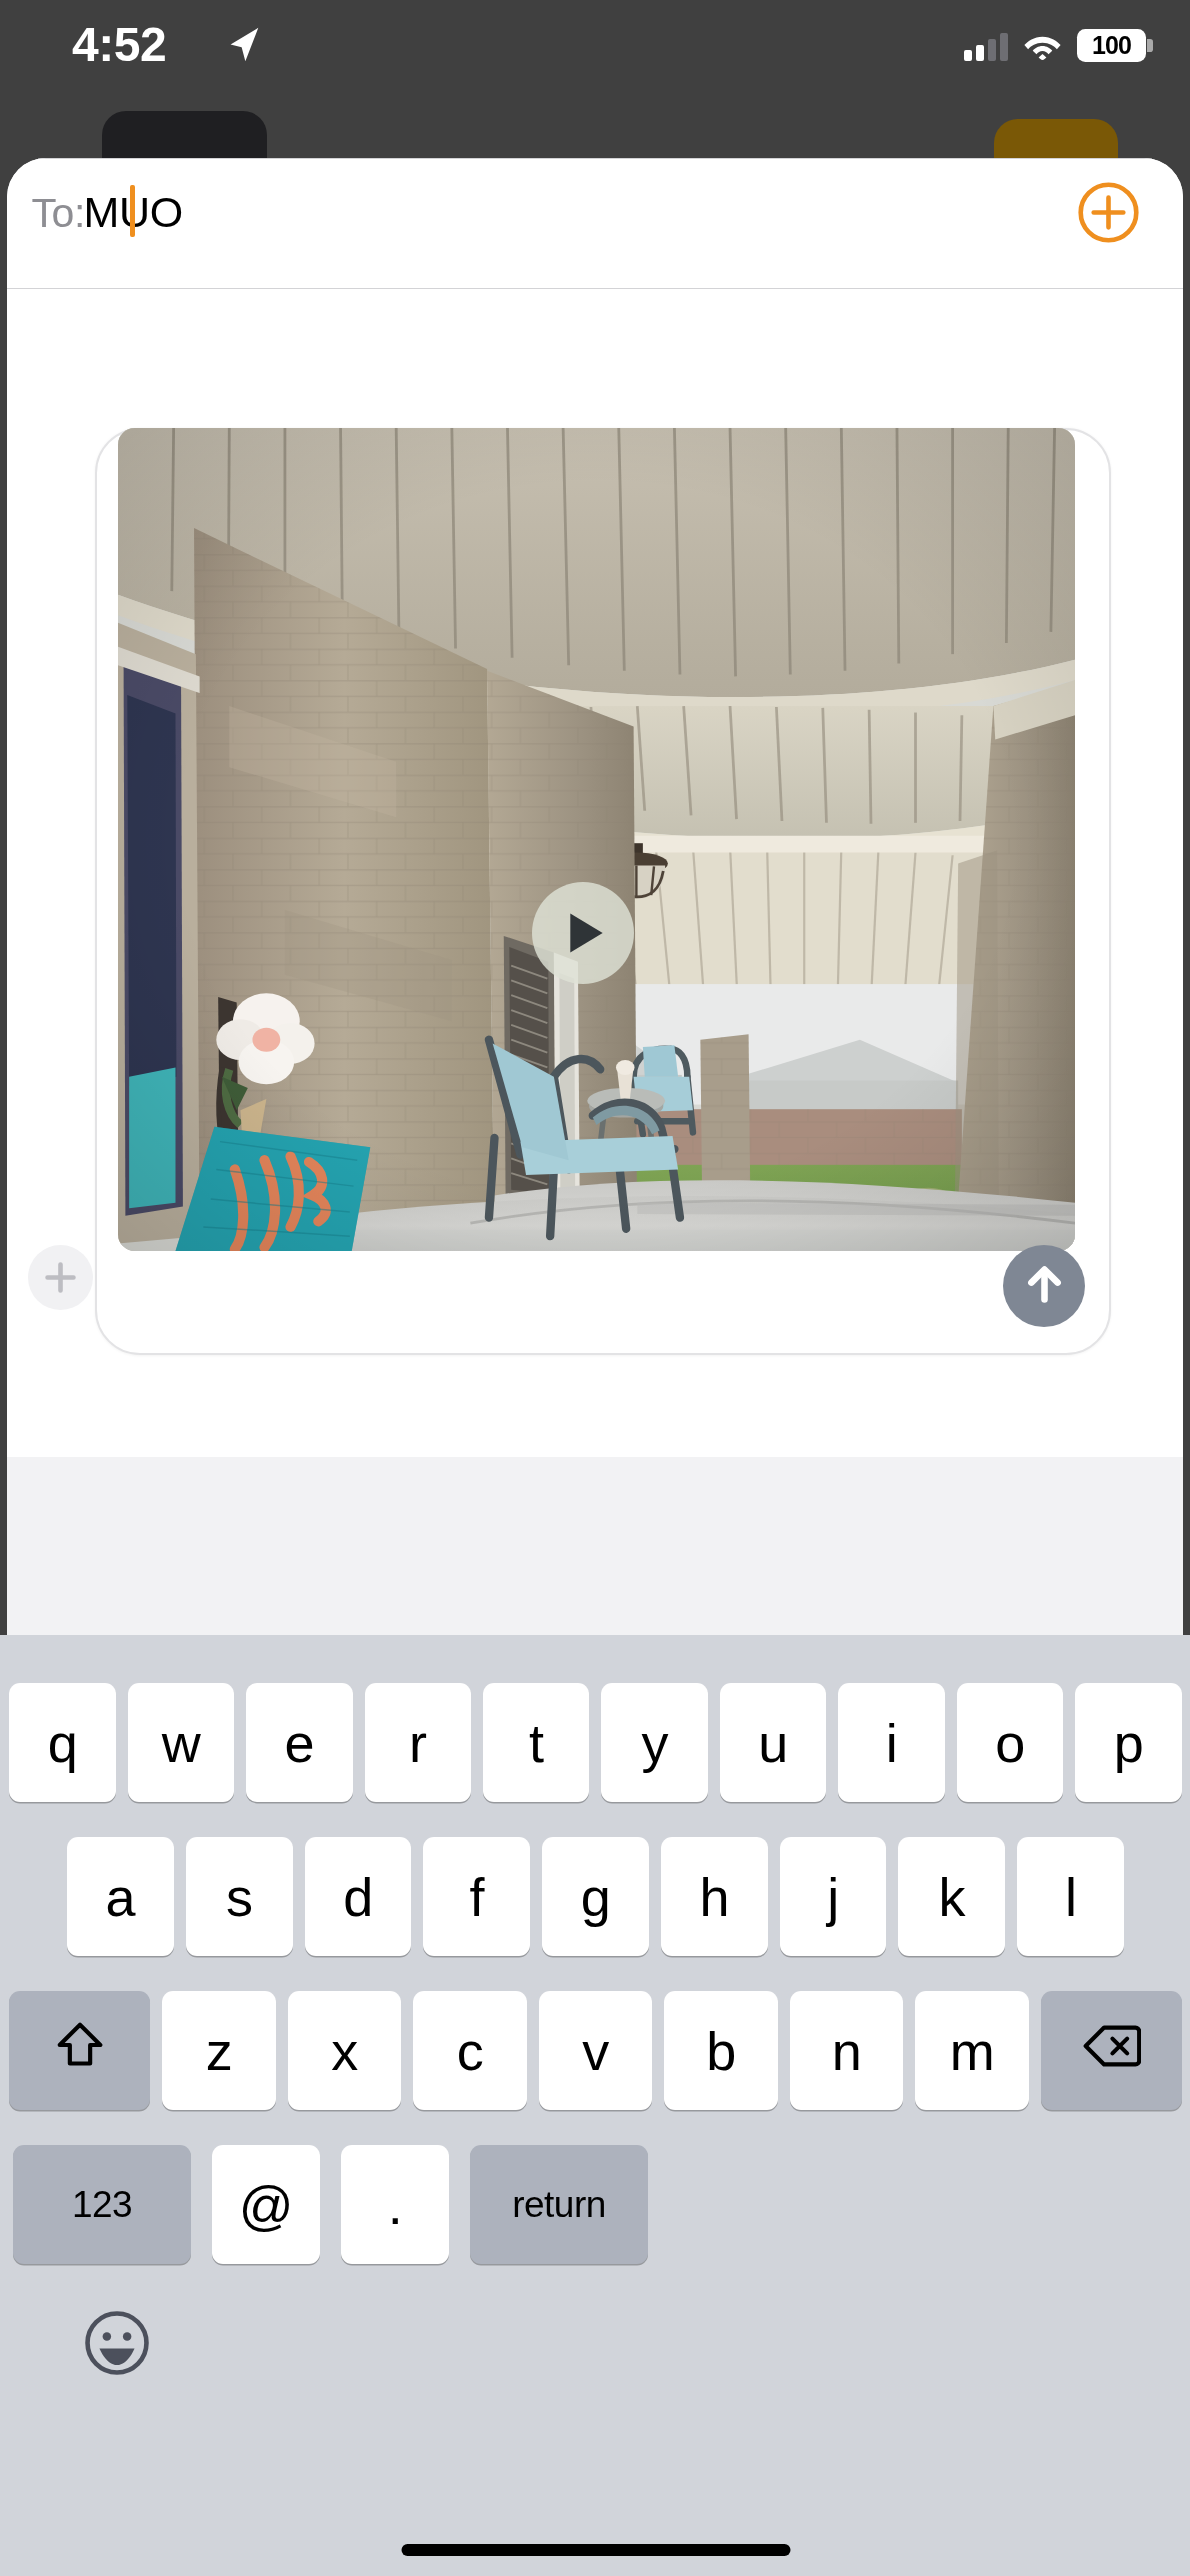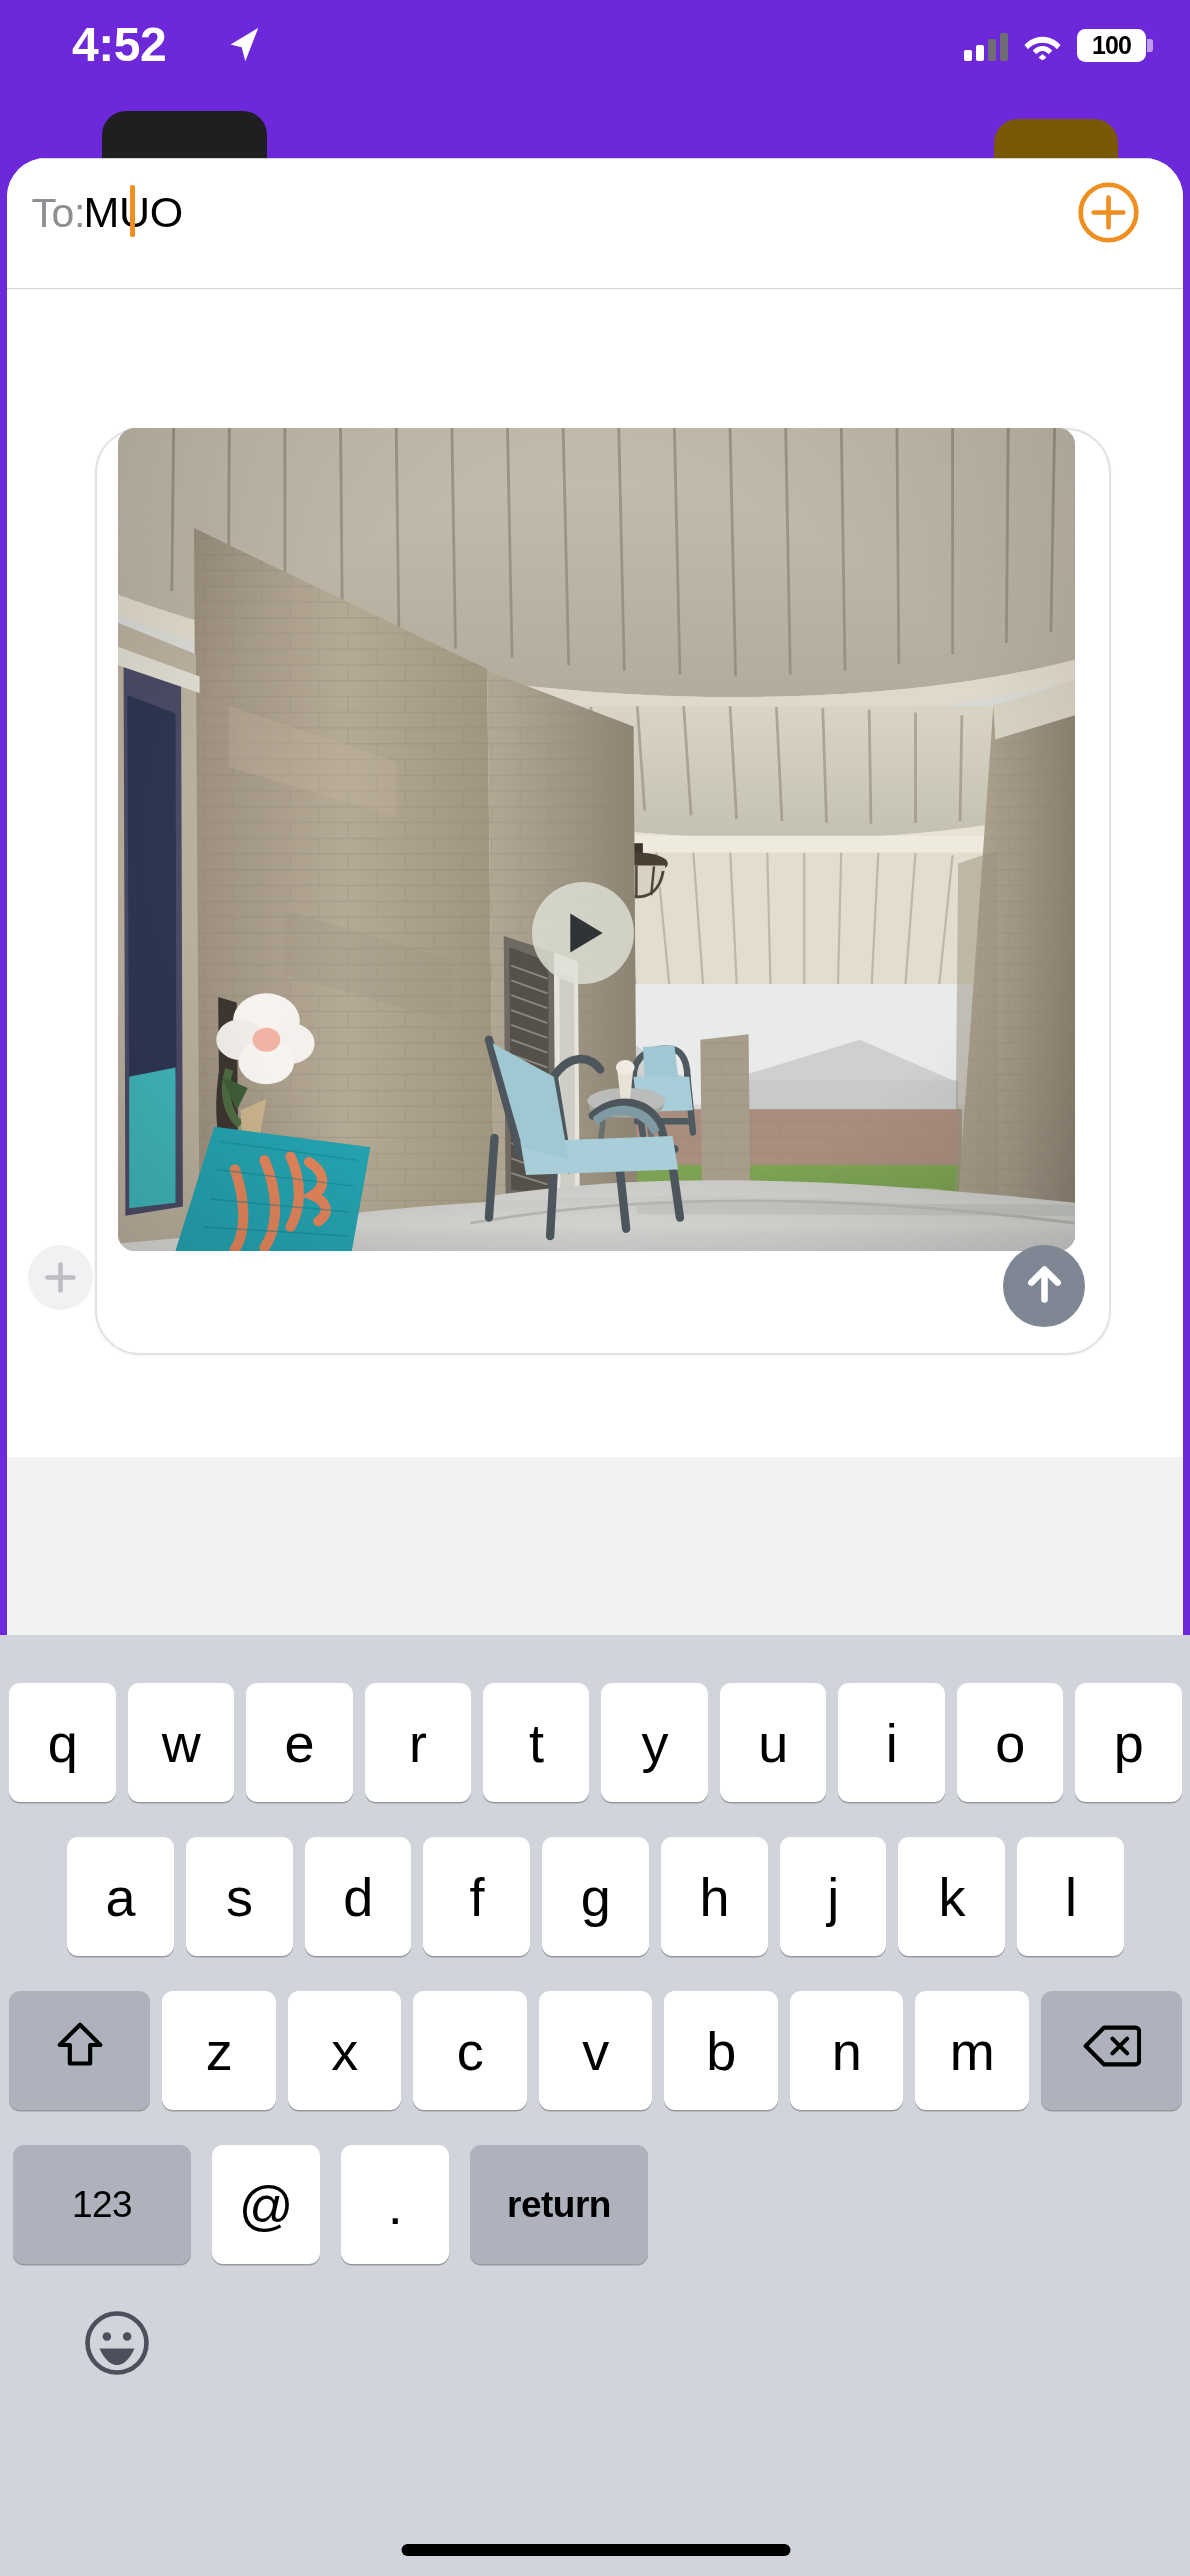--- a/index.html
+++ b/index.html
@@ -5,21 +5,21 @@
 <style>
   * { margin:0; padding:0; box-sizing:border-box; }
   html,body { width:1191px; height:2576px; overflow:hidden; }
   body {
     font-family:"Liberation Sans", sans-serif;
     background:#000;
     -webkit-font-smoothing:antialiased;
   }
 
   
-  #screen { position:relative; width:1191px; height:2576px; background:#6d28d9; }
+  #screen { position:relative; width:1191px; height:2576px; background:#404040; }
 
   
   .statusbar { position:absolute; top:0; left:0; width:1191px; height:158px; z-index:50; }
   .sb-time {
     position:absolute; left:72px; top:20.4px; width:204px;
     color:#fff; font-size:48px; font-weight:600; letter-spacing:-0.5px;
     line-height:50px; text-align:left;
   }
   .sb-loc { position:absolute; left:225px; top:24px; width:37px; height:41px; }
   .sb-right { position:absolute; right:45px; top:24px; height:43px; display:flex; align-items:center; gap:15px; }
@@ -137,21 +137,21 @@
     display:flex; align-items:center; justify-content:center;
     font-size:54px; color:#000; font-weight:400; letter-spacing:-0.5px;
     flex:1 1 0;
   }
   .key.dark { background:#adb2bd; }
   .key.w-mod  { flex:0 0 141px; }
   .key.w-123  { flex:0 0 178px; }
   .key.w-space{ flex:0 0 182px; }
   .key.w-at   { flex:0 0 108px; }
   .key.w-dot  { flex:0 0 108px; }
-  .key.w-ret  { flex:0 0 178px;font-weight:bold; }
+  .key.w-ret  { flex:0 0 178px; }
   .key.label  { font-size:37px; }
 
   .krow.r4 .key.w-space { flex:1 1 0; }
   .krow.r4 { padding:0 13px; gap:21px; }
 
   .emoji-key {
     position:absolute; left:82px; top:673px; width:70px; height:70px;
   }
   .home-bar {
     position:absolute; left:50%; transform:translateX(-50%); bottom:20.4px;

